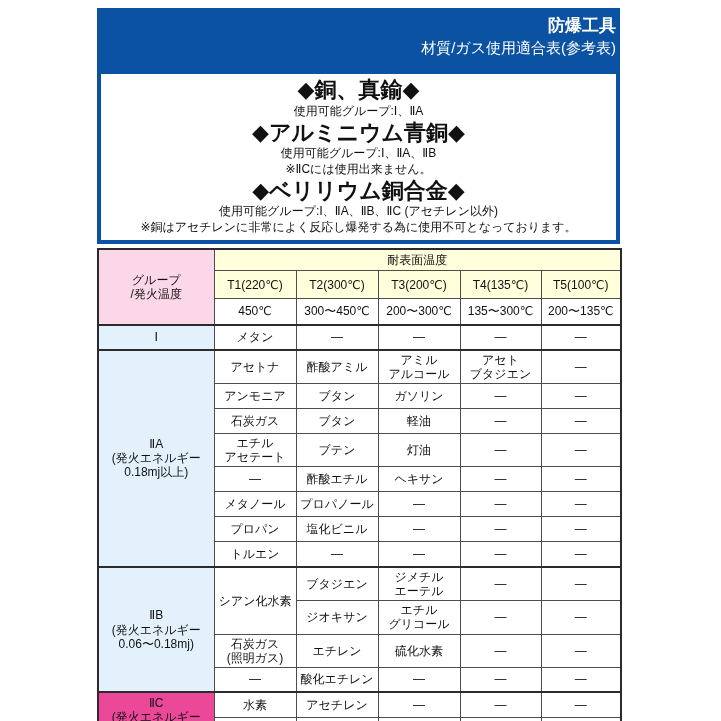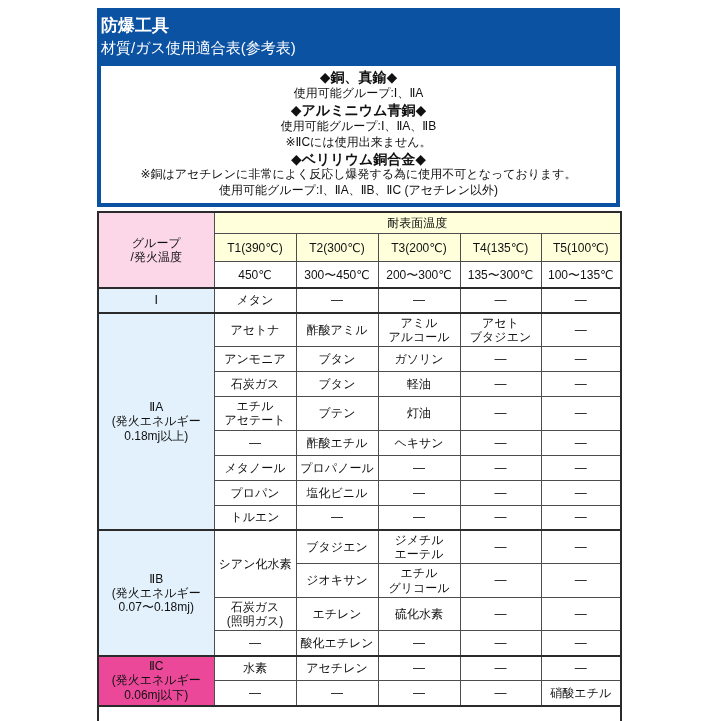--- a/index.html
+++ b/index.html
@@ -2,25 +2,25 @@
 <html><head>
 <meta charset="utf-8">
 <style>
   * { margin:0; padding:0; box-sizing:border-box; }
   body { background:#ffffff; font-family:"Liberation Sans","DejaVu Sans",sans-serif; }
   .page { position:relative; width:721px; height:721px; background:#ffffff; overflow:hidden; }
   .content { position:absolute; left:97px; top:8px; width:523px; }
 
   
   .topbox { border:4px solid #0b52a2; background:#ffffff; }
-  .titlebar { background:#0b52a2; color:#ffffff; text-align:left; padding:3px 0 9px 0; }
+  .titlebar { background:#0b52a2; color:#ffffff; text-align:right; padding:3px 0 17px 0; }
   .t1 { font-size:17px; font-weight:bold; line-height:1.35; }
   .t2 { font-size:15px; font-weight:normal; line-height:1.3; }
   .materials { padding:3px 0 4px 0; text-align:center; color:#111111; }
-  .mat-name { font-size:14px; font-weight:bold; line-height:1.2; }
+  .mat-name { font-size:22px; font-weight:bold; line-height:1.2; }
   .mat-sub  { font-size:12px; line-height:1.32; }
 
   
   table.compat { width:523px; border-collapse:collapse; table-layout:fixed;
                  margin-top:4px; color:#111111; border:2px solid #2b2b2b; }
   table.compat td { border:1px solid #4d4d4d; text-align:center; vertical-align:middle;
                     font-size:12px; line-height:1.18; padding:2px 1px;
                     white-space:pre-line; overflow:hidden; }
   td.corner   { background:#fbd7e7; }
   td.temphdr  { background:#ffffdc; height:22px;border-radius:8px; }
@@ -44,53 +44,53 @@
         <div class="t1">防爆工具</div>
         <div class="t2">材質/ガス使用適合表(参考表)</div>
       </div>
       <div class="materials" id="materials">
           <div class="mat-name">◆銅、真鍮◆</div>
           <div class="mat-sub">使用可能グループ:Ⅰ、ⅡA</div>
           <div class="mat-name">◆アルミニウム青銅◆</div>
           <div class="mat-sub">使用可能グループ:Ⅰ、ⅡA、ⅡB</div>
           <div class="mat-sub">※ⅡCには使用出来ません。</div>
           <div class="mat-name">◆ベリリウム銅合金◆</div>
+          <div class="mat-sub">使用可能グループ:Ⅰ、ⅡA、ⅡB、ⅡC (アセチレン以外)</div>
           <div class="mat-sub">※銅はアセチレンに非常によく反応し爆発する為に使用不可となっております。</div>
-          <div class="mat-sub">使用可能グループ:Ⅰ、ⅡA、ⅡB、ⅡC (アセチレン以外)</div>
         </div>
     </div>
 
     <table class="compat">
       <colgroup>
         <col style="width:116px">
         <col style="width:82px">
         <col style="width:82px">
         <col style="width:82px">
         <col style="width:81px">
         <col style="width:80px">
       </colgroup>
       <thead>
         <tr>
           <td class="corner" rowspan="3">グループ
 /発火温度</td>
           <td class="temphdr" colspan="5">耐表面温度</td>
         </tr>
         <tr class="tclass">
-          <td>T1(390℃)</td>
+          <td>T1(220℃)</td>
           <td>T2(300℃)</td>
           <td>T3(200℃)</td>
           <td>T4(135℃)</td>
           <td>T5(100℃)</td>
         </tr>
         <tr class="trange">
           <td>450℃</td>
           <td>300〜450℃</td>
           <td>200〜300℃</td>
           <td>135〜300℃</td>
-          <td>100〜135℃</td>
+          <td>200〜135℃</td>
         </tr>
       </thead>
       <tbody id="table-body">
           <tr class="section-start">
             <td rowspan="1" class="group-cell">Ⅰ</td>
             <td>メタン</td>
             <td>―</td>
             <td>―</td>
             <td>―</td>
             <td>―</td>
@@ -153,21 +153,21 @@
           <tr>
             <td>トルエン</td>
             <td>―</td>
             <td>―</td>
             <td>―</td>
             <td>―</td>
           </tr>
           <tr class="section-start">
             <td rowspan="4" class="group-cell">ⅡB
 (発火エネルギー
-0.07〜0.18mj)</td>
+0.06〜0.18mj)</td>
             <td rowspan="2">シアン化水素</td>
             <td>ブタジエン</td>
             <td>ジメチル
 エーテル</td>
             <td>―</td>
             <td>―</td>
           </tr>
           <tr>
             <td>ジオキサン</td>
             <td>エチル

